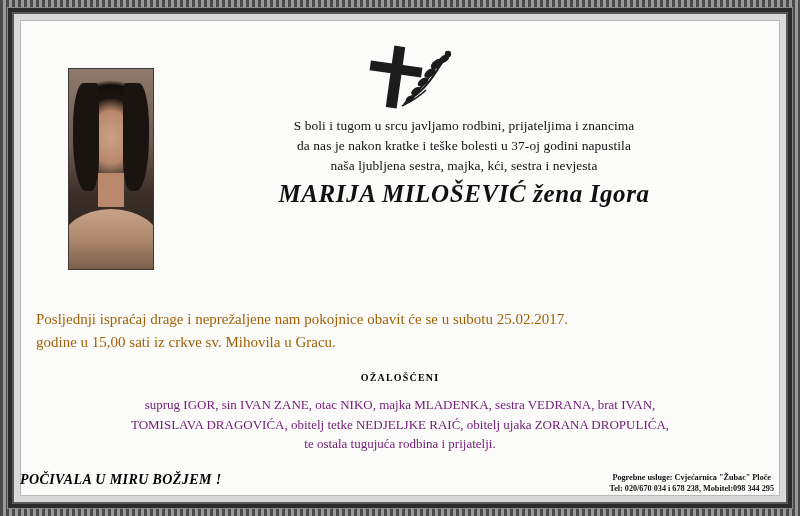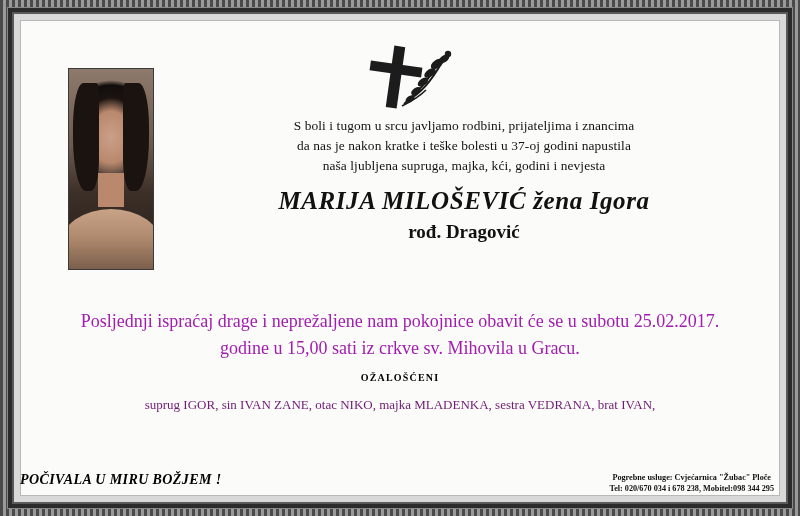--- a/index.html
+++ b/index.html
@@ -123,21 +123,21 @@
     top: 96px;
     text-align: center;
     color: #111;
   }
   .intro {
     font-size: 13.4px;
     line-height: 1.48;
     letter-spacing: 0.1px;
   }
   .name {
-    margin-top: 12px;
+    margin-top: 5px;
     font-size: 25px;
     font-weight: bold;
     font-style: italic;
     letter-spacing: 0.6px;
   }
   .maiden {
     margin-top: 6px;
     font-size: 19px;
     font-weight: bold;
   }
@@ -147,24 +147,24 @@
     font-weight: bold;
     font-style: italic;
     letter-spacing: 0.5px;
   }
 
   .funeral {
     position: absolute;
     left: 16px;
     right: 16px;
     top: 288px;
-    text-align: center;
-    font-size: 18px;
+    text-align: left;
+    font-size: 15px;
     line-height: 1.5;
-    color: #a21caf;
+    color: #a16207;
   }
 
   .mourners-title {
     position: absolute;
     left: 0; right: 0;
     top: 352px;
     text-align: center;
     font-size: 10px;
     font-weight: bold;
     letter-spacing: 1.2px;
@@ -242,34 +242,35 @@
           </g>
           <g stroke="#1c1c1c" stroke-width="1.6" fill="none">
             <path d="M64 62 C72 58 80 54 88 46"></path>
           </g>
         </svg>
       </div>
 
       <div class="text-col">
         <div class="intro">S boli i tugom u srcu javljamo rodbini, prijateljima i znancima</div>
         <div class="intro">da nas je nakon kratke i teške bolesti u 37-oj godini napustila</div>
-        <div class="intro">naša ljubljena supruga, majka, kći, godini i nevjesta</div>
+        <div class="intro">naša ljubljena sestra, majka, kći, sestra i nevjesta</div>
         <div class="name">MARIJA   MILOŠEVIĆ žena Igora</div>
-        <div class="maiden">rođ. Dragović</div>
       </div>
 
       <div class="funeral">
         <div>Posljednji ispraćaj drage i neprežaljene nam pokojnice obavit će se u subotu 25.02.2017.</div>
         <div>godine u 15,00 sati iz crkve sv. Mihovila u Gracu.</div>
       </div>
 
       <div class="mourners-title">OŽALOŠĆENI</div>
 
       <div class="mourners">
         <div>suprug IGOR, sin IVAN ZANE, otac NIKO, majka MLADENKA, sestra VEDRANA, brat IVAN,</div>
+        <div>TOMISLAVA DRAGOVIĆA, obitelj tetke NEDJELJKE RAIĆ, obitelj ujaka ZORANA DROPULIĆA,</div>
+        <div>te ostala tugujuća rodbina i prijatelji.</div>
       </div>
 
       <div class="closing">POČIVALA  U MIRU BOŽJEM !</div>
 
       <div class="imprint">
         <div class="nowrap">Pogrebne usluge: Cvjećarnica "Žubac" Ploče</div>
         <div class="nowrap">Tel: 020/670 034 i 678 238, Mobitel:098 344 295</div>
       </div>
 
     </div>

